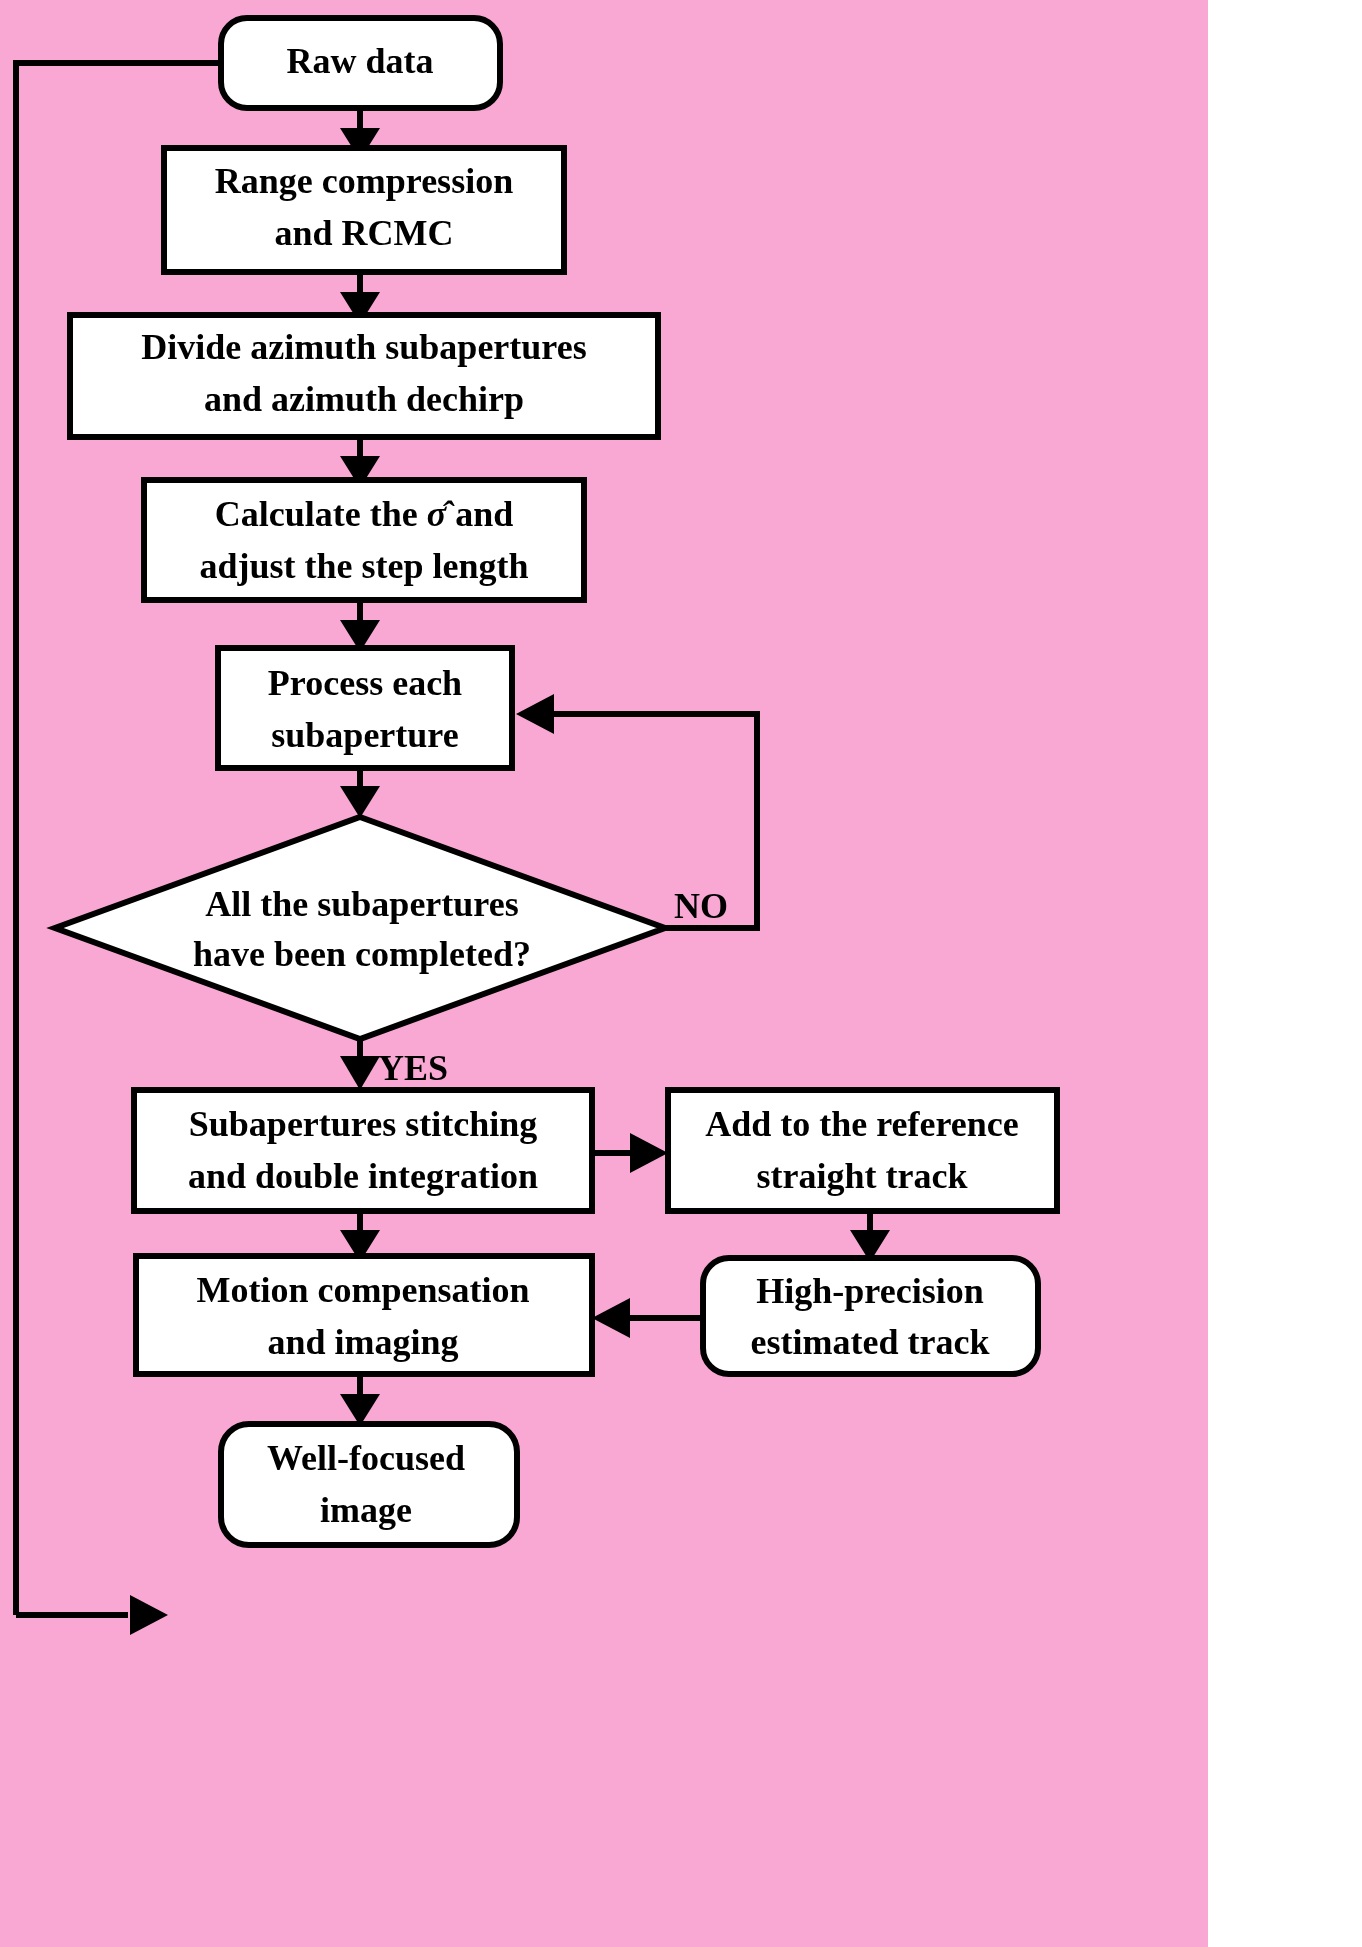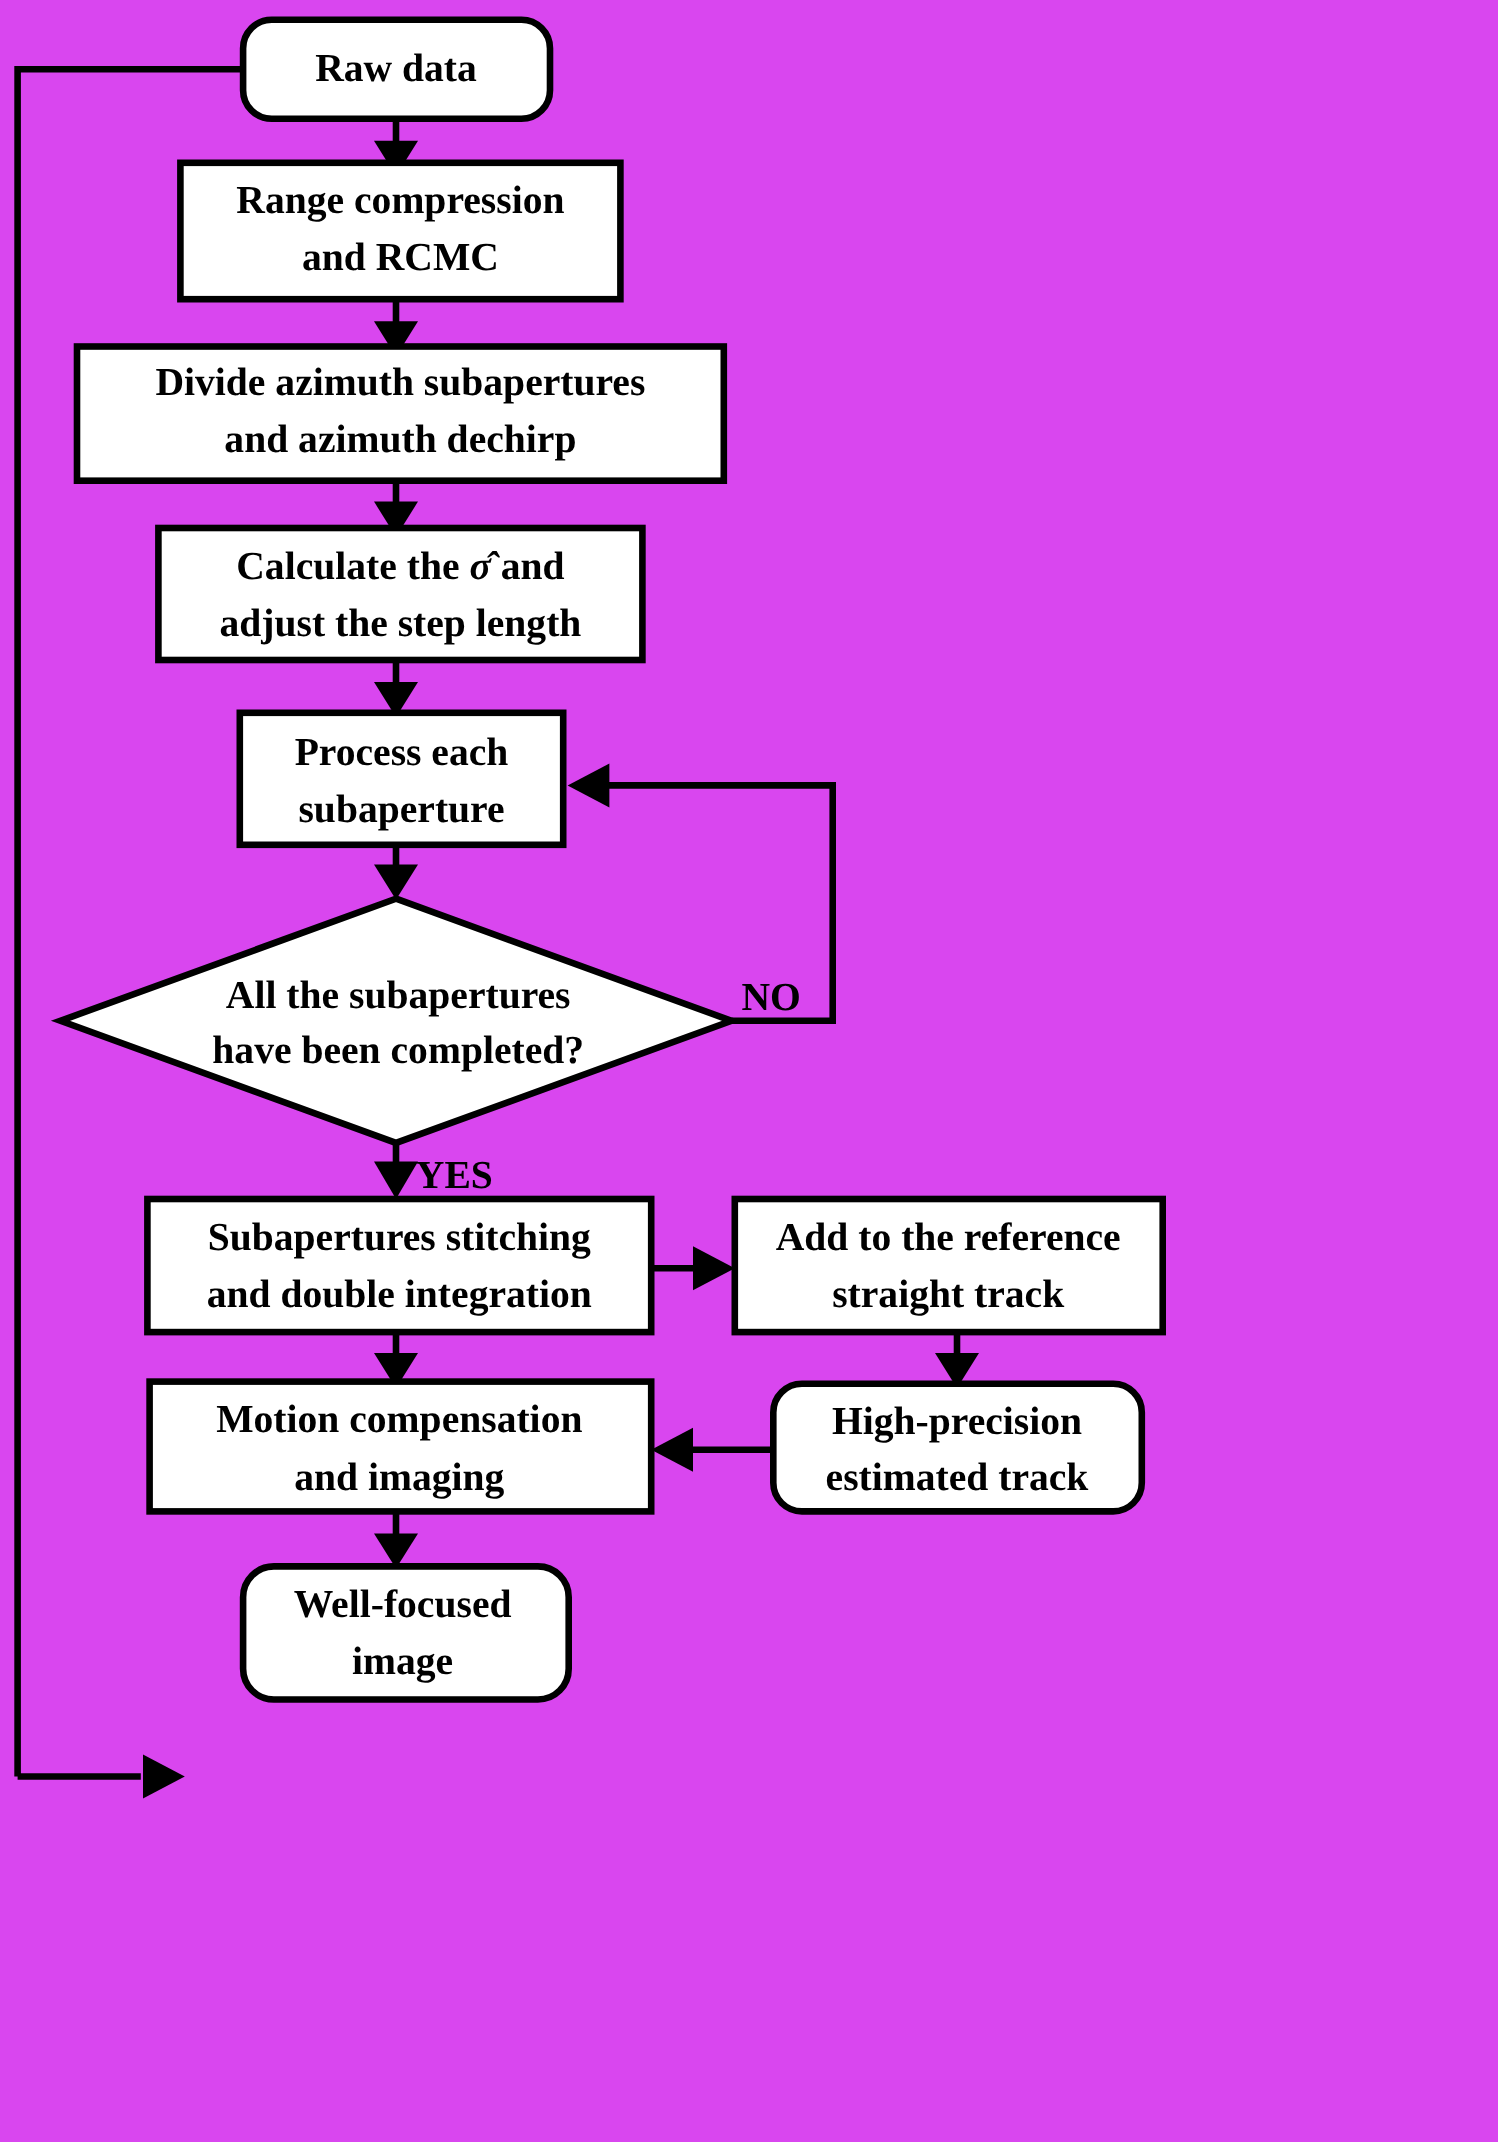--- a/index.html
+++ b/index.html
@@ -8,23 +8,23 @@
     background: #ffffff;
   }
   body {
     width: 1362px;
     height: 1947px;
     font-family: "Liberation Serif", "DejaVu Serif", serif;
     overflow: hidden;
   }
   #flow-root {
     position: relative;
-    width: 1362px;
+    width: 1208px;
     height: 1947px;
-    background: #d946ef;
+    background: #f9a8d4;
   }
   svg#flow-svg {
     position: absolute;
     left: 0;
     top: 0;
     width: 1362px;
     height: 1947px;
     display: block;
   }
   .node-shape {

